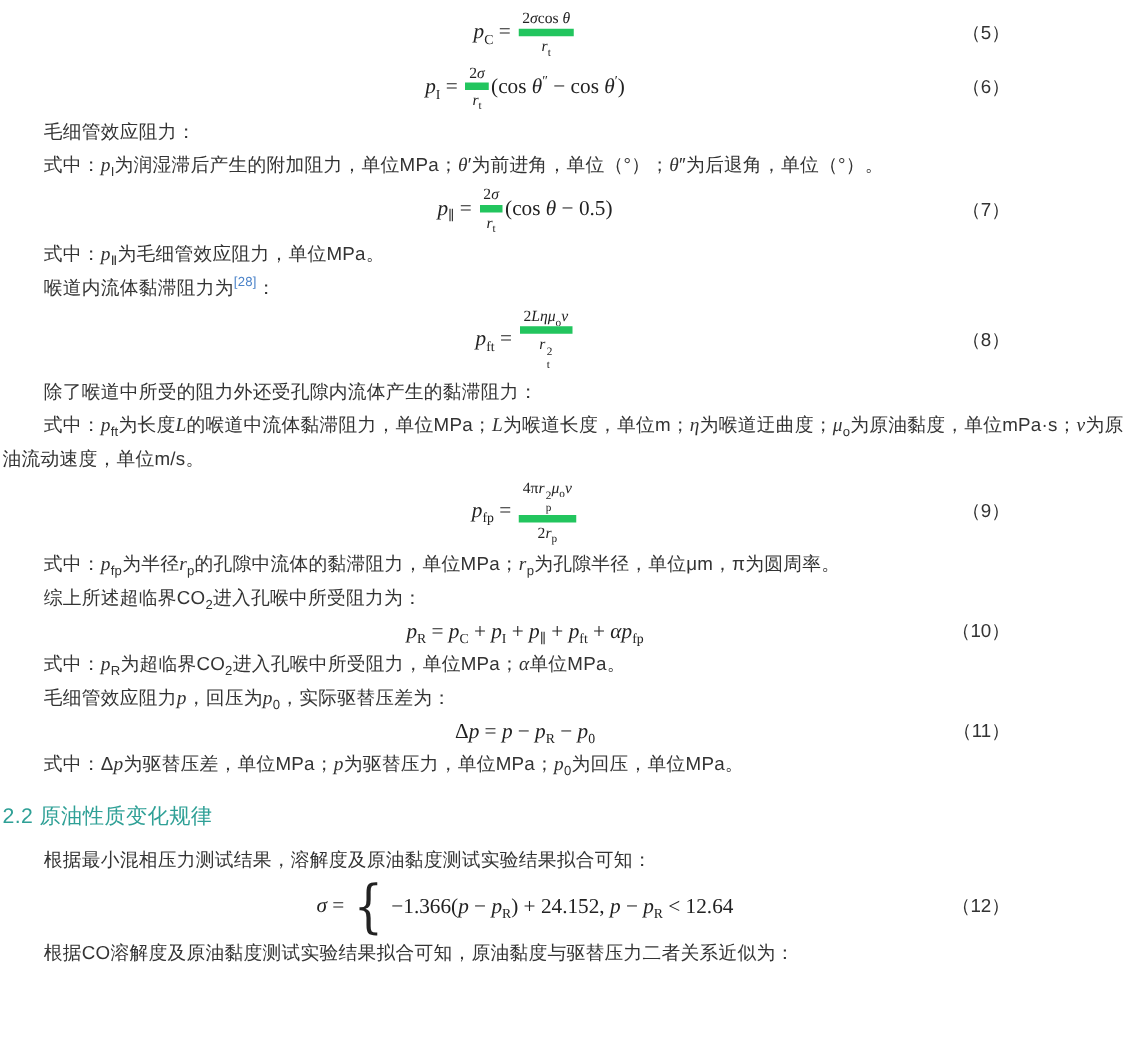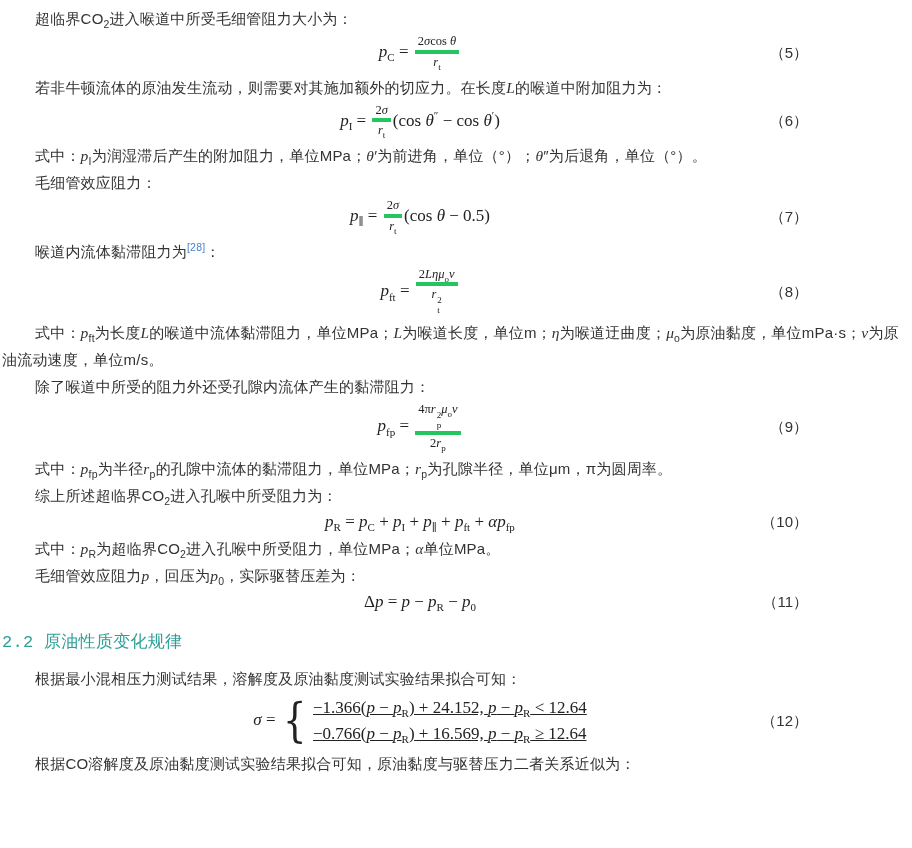--- a/index.html
+++ b/index.html
@@ -54,85 +54,83 @@
     display:inline-block;
     vertical-align:middle;
     text-align:center;
     font-size:12.5px;
     line-height:1.18;
     margin:0 2px;
     position:relative;top:-1px;
   }
   .frac .var{font-size:12.5px;}
   .frac sub,.frac sup{font-size:9px;}
-  .frac .num{display:block;border-bottom:4px solid #22c55e;padding:0 3px 1px;}
+  .frac .num{display:block;border-bottom:6px solid #22c55e;padding:0 3px 1px;}
   .frac .den{display:block;padding:1px 3px 0;}
   .ss{
     display:inline-flex;
     flex-direction:column;
     align-items:flex-start;
     font-size:9px;
     line-height:1.05;
     vertical-align:-5px;
     margin-left:1px;
   }
   .cases{display:inline-flex;align-items:center;vertical-align:middle;}
   .cases .brace{
     font-size:46px;
     font-weight:300;
     font-family:"DejaVu Serif",serif;
     margin-right:4px;
     transform:scaleX(0.8);
     line-height:0.9;
   }
-  .cases .case-rows{display:inline-block;text-align:left;text-decoration:underline;}
+  .cases .case-rows{display:inline-block;text-align:left;}
   .cases .case-row{display:block;line-height:26px;white-space:nowrap;}
   .section-heading{
     color:var(--heading-color);
     font-size:17px;
     font-weight:400;
     margin:17px 0 11px 0;
     line-height:22px;
     letter-spacing:0.3px;
-    font-family:Liberation Mono, monospace;
   }
 </style>
 </head>
 <body>
 
 <div class="doc">
   <div>
-      <p class="para"><span>超临界CO</span><sub>2</sub><span>进入喉道中所受毛细管阻力大小为：</span></p>
       <div class="eq-row"><span class="eq-math"><span class="var">p</span><sub>C</sub><span> = </span><span class="frac"><span class="num"><span>2</span><span class="var">σ</span><span>cos </span><span class="var">θ</span></span><span class="den"><span class="var">r</span><sub>t</sub></span></span></span><span class="eq-num">（5）</span></div>
-      <p class="para"><span>若非牛顿流体的原油发生流动，则需要对其施加额外的切应力。在长度</span><span class="var">L</span><span>的喉道中附加阻力为：</span></p>
       <div class="eq-row"><span class="eq-math"><span class="var">p</span><sub>I</sub><span> = </span><span class="frac"><span class="num"><span>2</span><span class="var">σ</span></span><span class="den"><span class="var">r</span><sub>t</sub></span></span><span>(cos </span><span class="var">θ</span><sup>″</sup><span> − cos </span><span class="var">θ</span><sup>′</sup><span>)</span></span><span class="eq-num">（6）</span></div>
+      <p class="para"><span>毛细管效应阻力：</span></p>
       <p class="para"><span>式中：</span><span class="var">p</span><sub>I</sub><span>为润湿滞后产生的附加阻力，单位MPa；</span><span class="var">θ</span><span>′为前进角，单位（°）；</span><span class="var">θ</span><span>″为后退角，单位（°）。</span></p>
-      <p class="para"><span>毛细管效应阻力：</span></p>
       <div class="eq-row"><span class="eq-math"><span class="var">p</span><sub>∥</sub><span> = </span><span class="frac"><span class="num"><span>2</span><span class="var">σ</span></span><span class="den"><span class="var">r</span><sub>t</sub></span></span><span>(cos </span><span class="var">θ</span><span> − 0.5)</span></span><span class="eq-num">（7）</span></div>
+      <p class="para"><span>式中：</span><span class="var">p</span><sub>Ⅱ</sub><span>为毛细管效应阻力，单位MPa。</span></p>
       <p class="para"><span>喉道内流体黏滞阻力为</span><sup class="ref-link">[28]</sup><span>：</span></p>
       <div class="eq-row"><span class="eq-math"><span class="var">p</span><sub>ft</sub><span> = </span><span class="frac"><span class="num"><span>2</span><span class="var">L</span><span class="var">η</span><span class="var">μ</span><sub>o</sub><span class="var">v</span></span><span class="den"><span class="var">r</span><span class="ss">
                 <span>2</span>
                 <span>t</span>
               </span></span></span></span><span class="eq-num">（8）</span></div>
+      <p class="para"><span>除了喉道中所受的阻力外还受孔隙内流体产生的黏滞阻力：</span></p>
       <p class="para"><span>式中：</span><span class="var">p</span><sub>ft</sub><span>为长度</span><span class="var">L</span><span>的喉道中流体黏滞阻力，单位MPa；</span><span class="var">L</span><span>为喉道长度，单位m；</span><span class="var">η</span><span>为喉道迂曲度；</span><span class="var">μ</span><sub>o</sub><span>为原油黏度，单位mPa·s；</span><span class="var">v</span><span>为原油流动速度，单位m/s。</span></p>
-      <p class="para"><span>除了喉道中所受的阻力外还受孔隙内流体产生的黏滞阻力：</span></p>
       <div class="eq-row"><span class="eq-math"><span class="var">p</span><sub>fp</sub><span> = </span><span class="frac"><span class="num"><span>4π</span><span class="var">r</span><span class="ss">
                 <span>2</span>
                 <span>p</span>
               </span><span class="var">μ</span><sub>o</sub><span class="var">v</span></span><span class="den"><span>2</span><span class="var">r</span><sub>p</sub></span></span></span><span class="eq-num">（9）</span></div>
       <p class="para"><span>式中：</span><span class="var">p</span><sub>fp</sub><span>为半径</span><span class="var">r</span><sub>p</sub><span>的孔隙中流体的黏滞阻力，单位MPa；</span><span class="var">r</span><sub>p</sub><span>为孔隙半径，单位μm，π为圆周率。</span></p>
       <p class="para"><span>综上所述超临界CO</span><sub>2</sub><span>进入孔喉中所受阻力为：</span></p>
       <div class="eq-row"><span class="eq-math"><span class="var">p</span><sub>R</sub><span> = </span><span class="var">p</span><sub>C</sub><span> + </span><span class="var">p</span><sub>I</sub><span> + </span><span class="var">p</span><sub>∥</sub><span> + </span><span class="var">p</span><sub>ft</sub><span> + </span><span class="var">α</span><span class="var">p</span><sub>fp</sub></span><span class="eq-num">（10）</span></div>
       <p class="para"><span>式中：</span><span class="var">p</span><sub>R</sub><span>为超临界CO</span><sub>2</sub><span>进入孔喉中所受阻力，单位MPa；</span><span class="var">α</span><span>单位MPa。</span></p>
       <p class="para"><span>毛细管效应阻力</span><span class="var">p</span><span>，回压为</span><span class="var">p</span><sub>0</sub><span>，实际驱替压差为：</span></p>
       <div class="eq-row"><span class="eq-math"><span>Δ</span><span class="var">p</span><span> = </span><span class="var">p</span><span> − </span><span class="var">p</span><sub>R</sub><span> − </span><span class="var">p</span><sub>0</sub></span><span class="eq-num">（11）</span></div>
+      <p class="para"><span>式中：Δ</span><span class="var">p</span><span>为驱替压差，单位MPa；</span><span class="var">p</span><span>为驱替压力，单位MPa；</span><span class="var">p</span><sub>0</sub><span>为回压，单位MPa。</span></p>
       <h3 class="section-heading">2.2 原油性质变化规律</h3>
       <p class="para"><span>根据最小混相压力测试结果，溶解度及原油黏度测试实验结果拟合可知：</span></p>
       <div class="eq-row"><span class="eq-math"><span class="var">σ</span><span> = </span><span class="cases">
             <span class="brace">{</span>
             <span class="case-rows">
               <span class="case-row"><span>−1.366(</span><span class="var">p</span><span> − </span><span class="var">p</span><sub>R</sub><span>) + 24.152, </span><span class="var">p</span><span> − </span><span class="var">p</span><sub>R</sub><span> &lt; 12.64</span></span>
-              <span class="case-row"><span>−0.766(</span><span class="var">p</span><span> − </span><span class="var">p</span><sub>R</sub><span>) + 16.569, </span><span class="var">p</span><span> − </span><span class="var">p</span><sub>R</sub><span> ≥ 12.64</span></span>
             </span>
           </span></span><span class="eq-num">（12）</span></div>
       <p class="para"><span>根据CO</span><span>溶解度及原油黏度测试实验结果拟合可知，原油黏度与驱替压力二者关系近似为：</span></p>
     </div>
 </div>
 
 </body></html>

